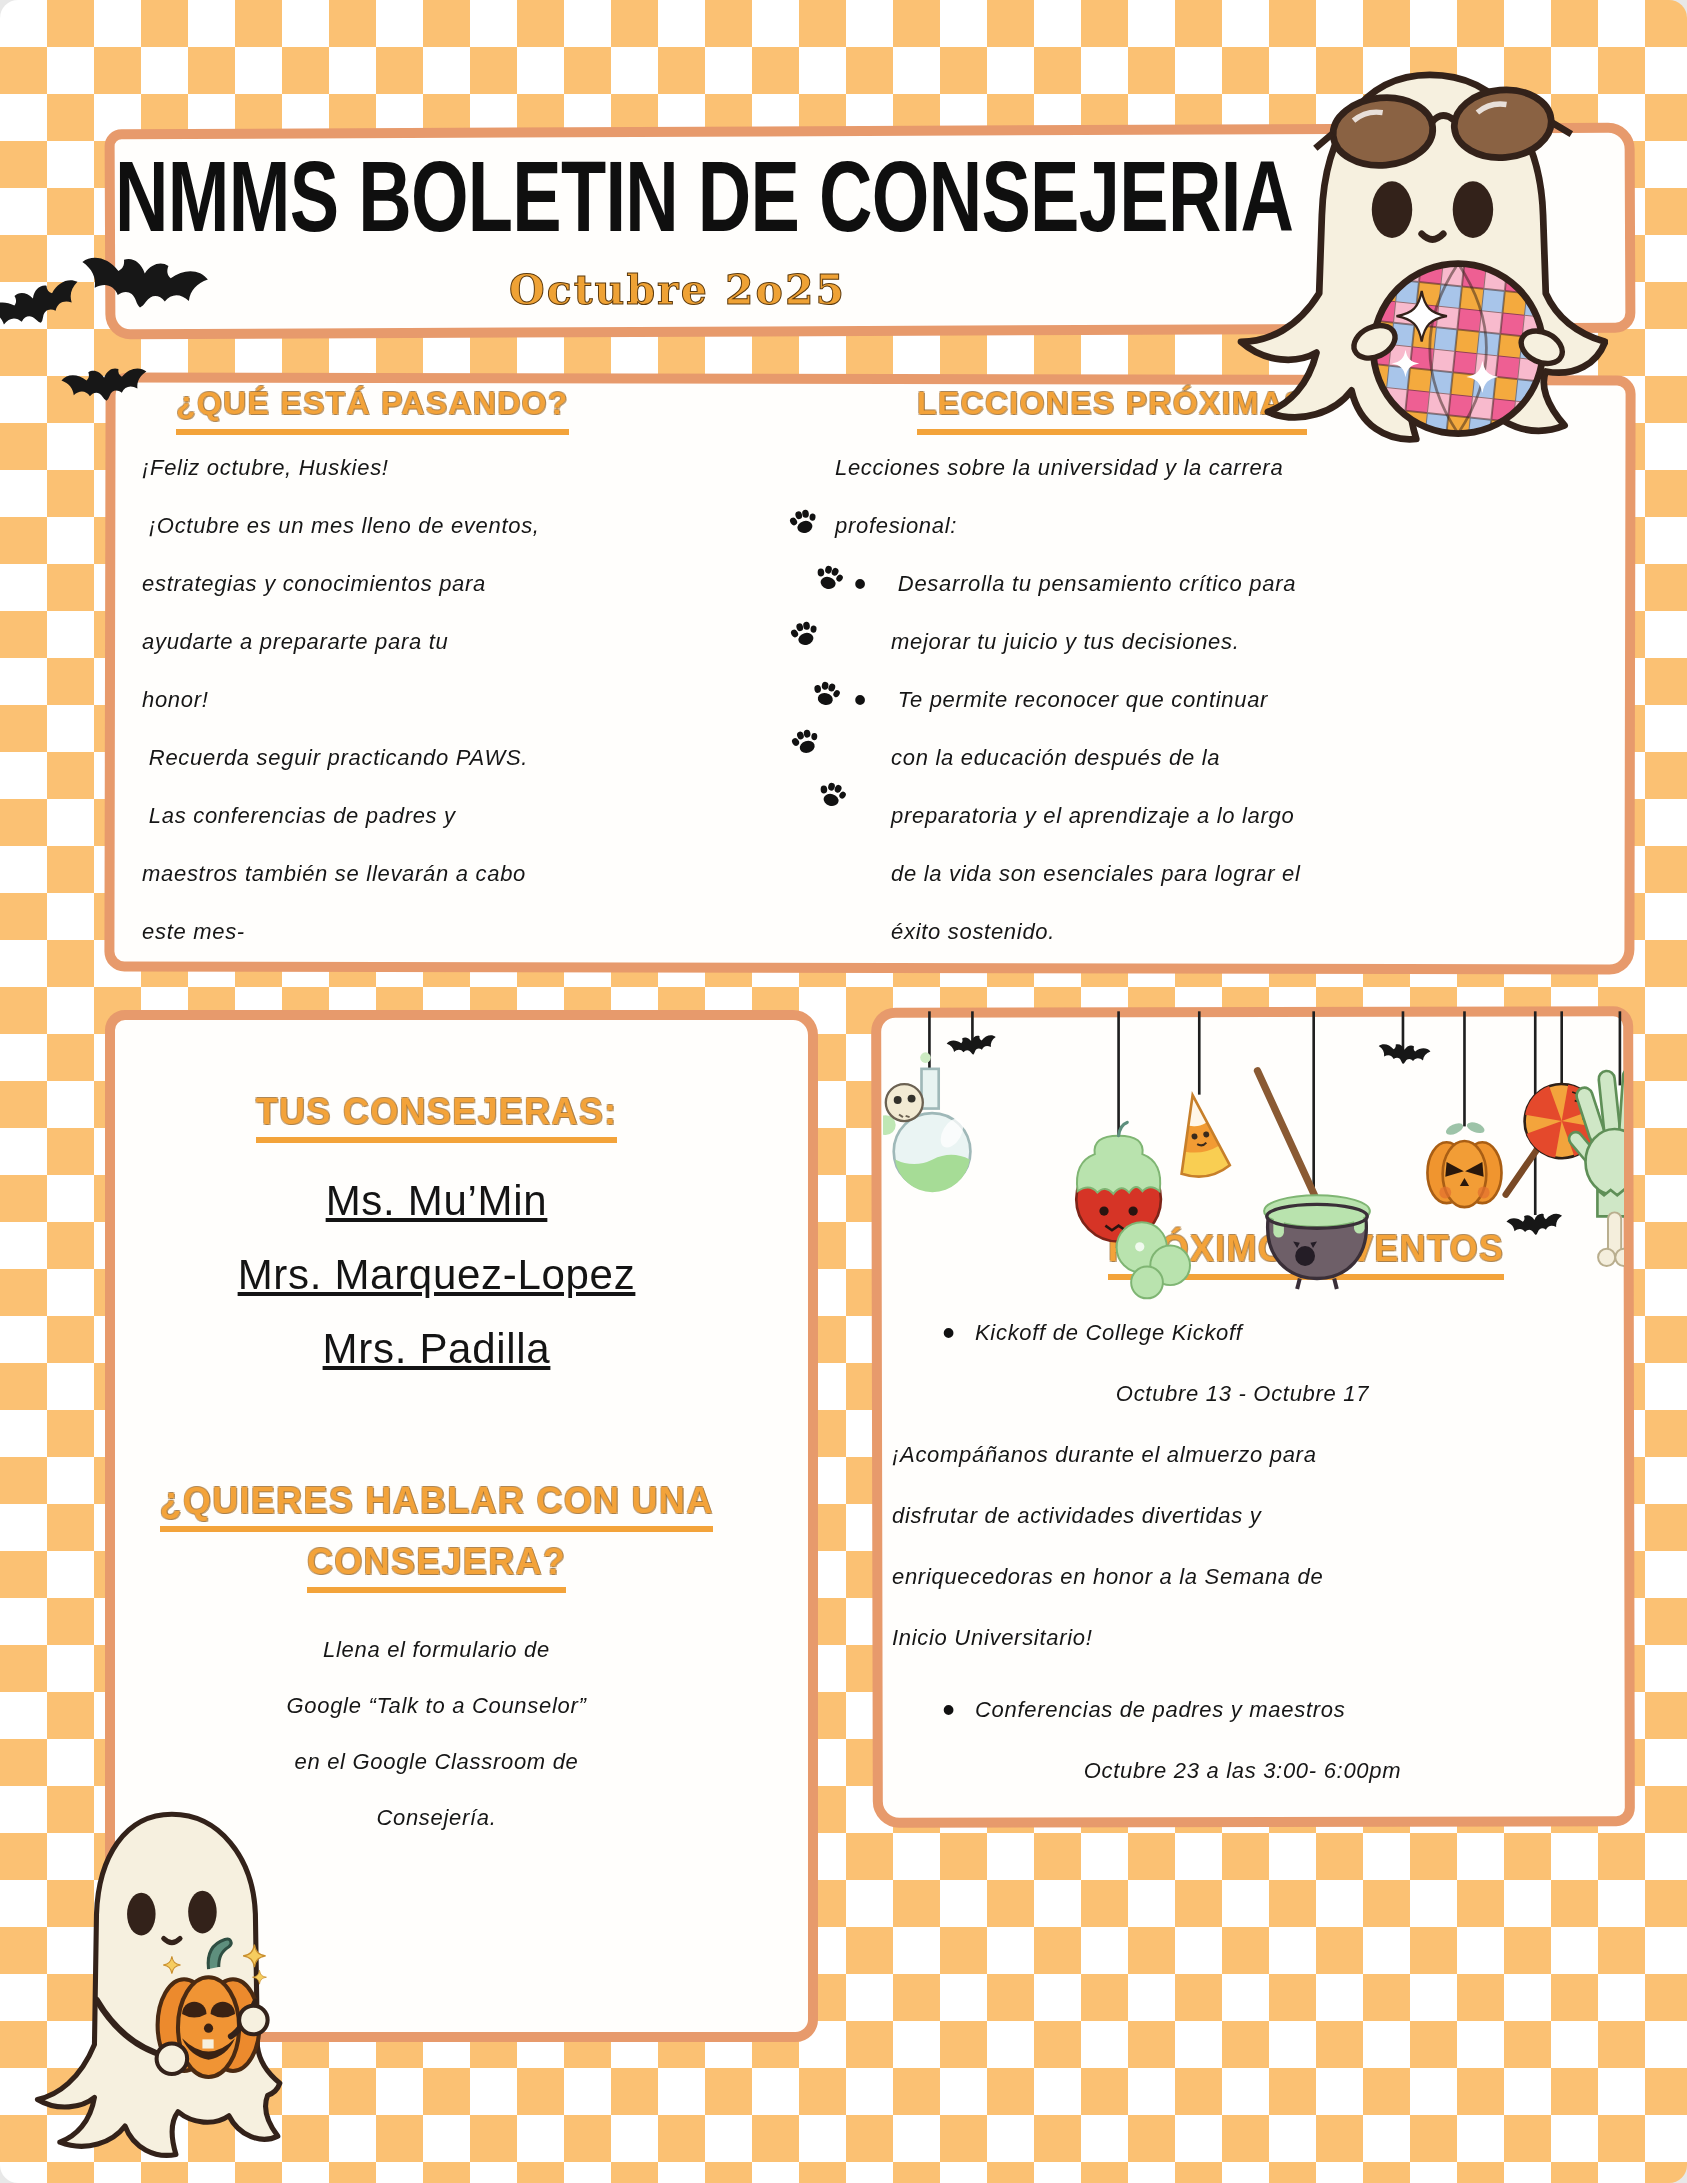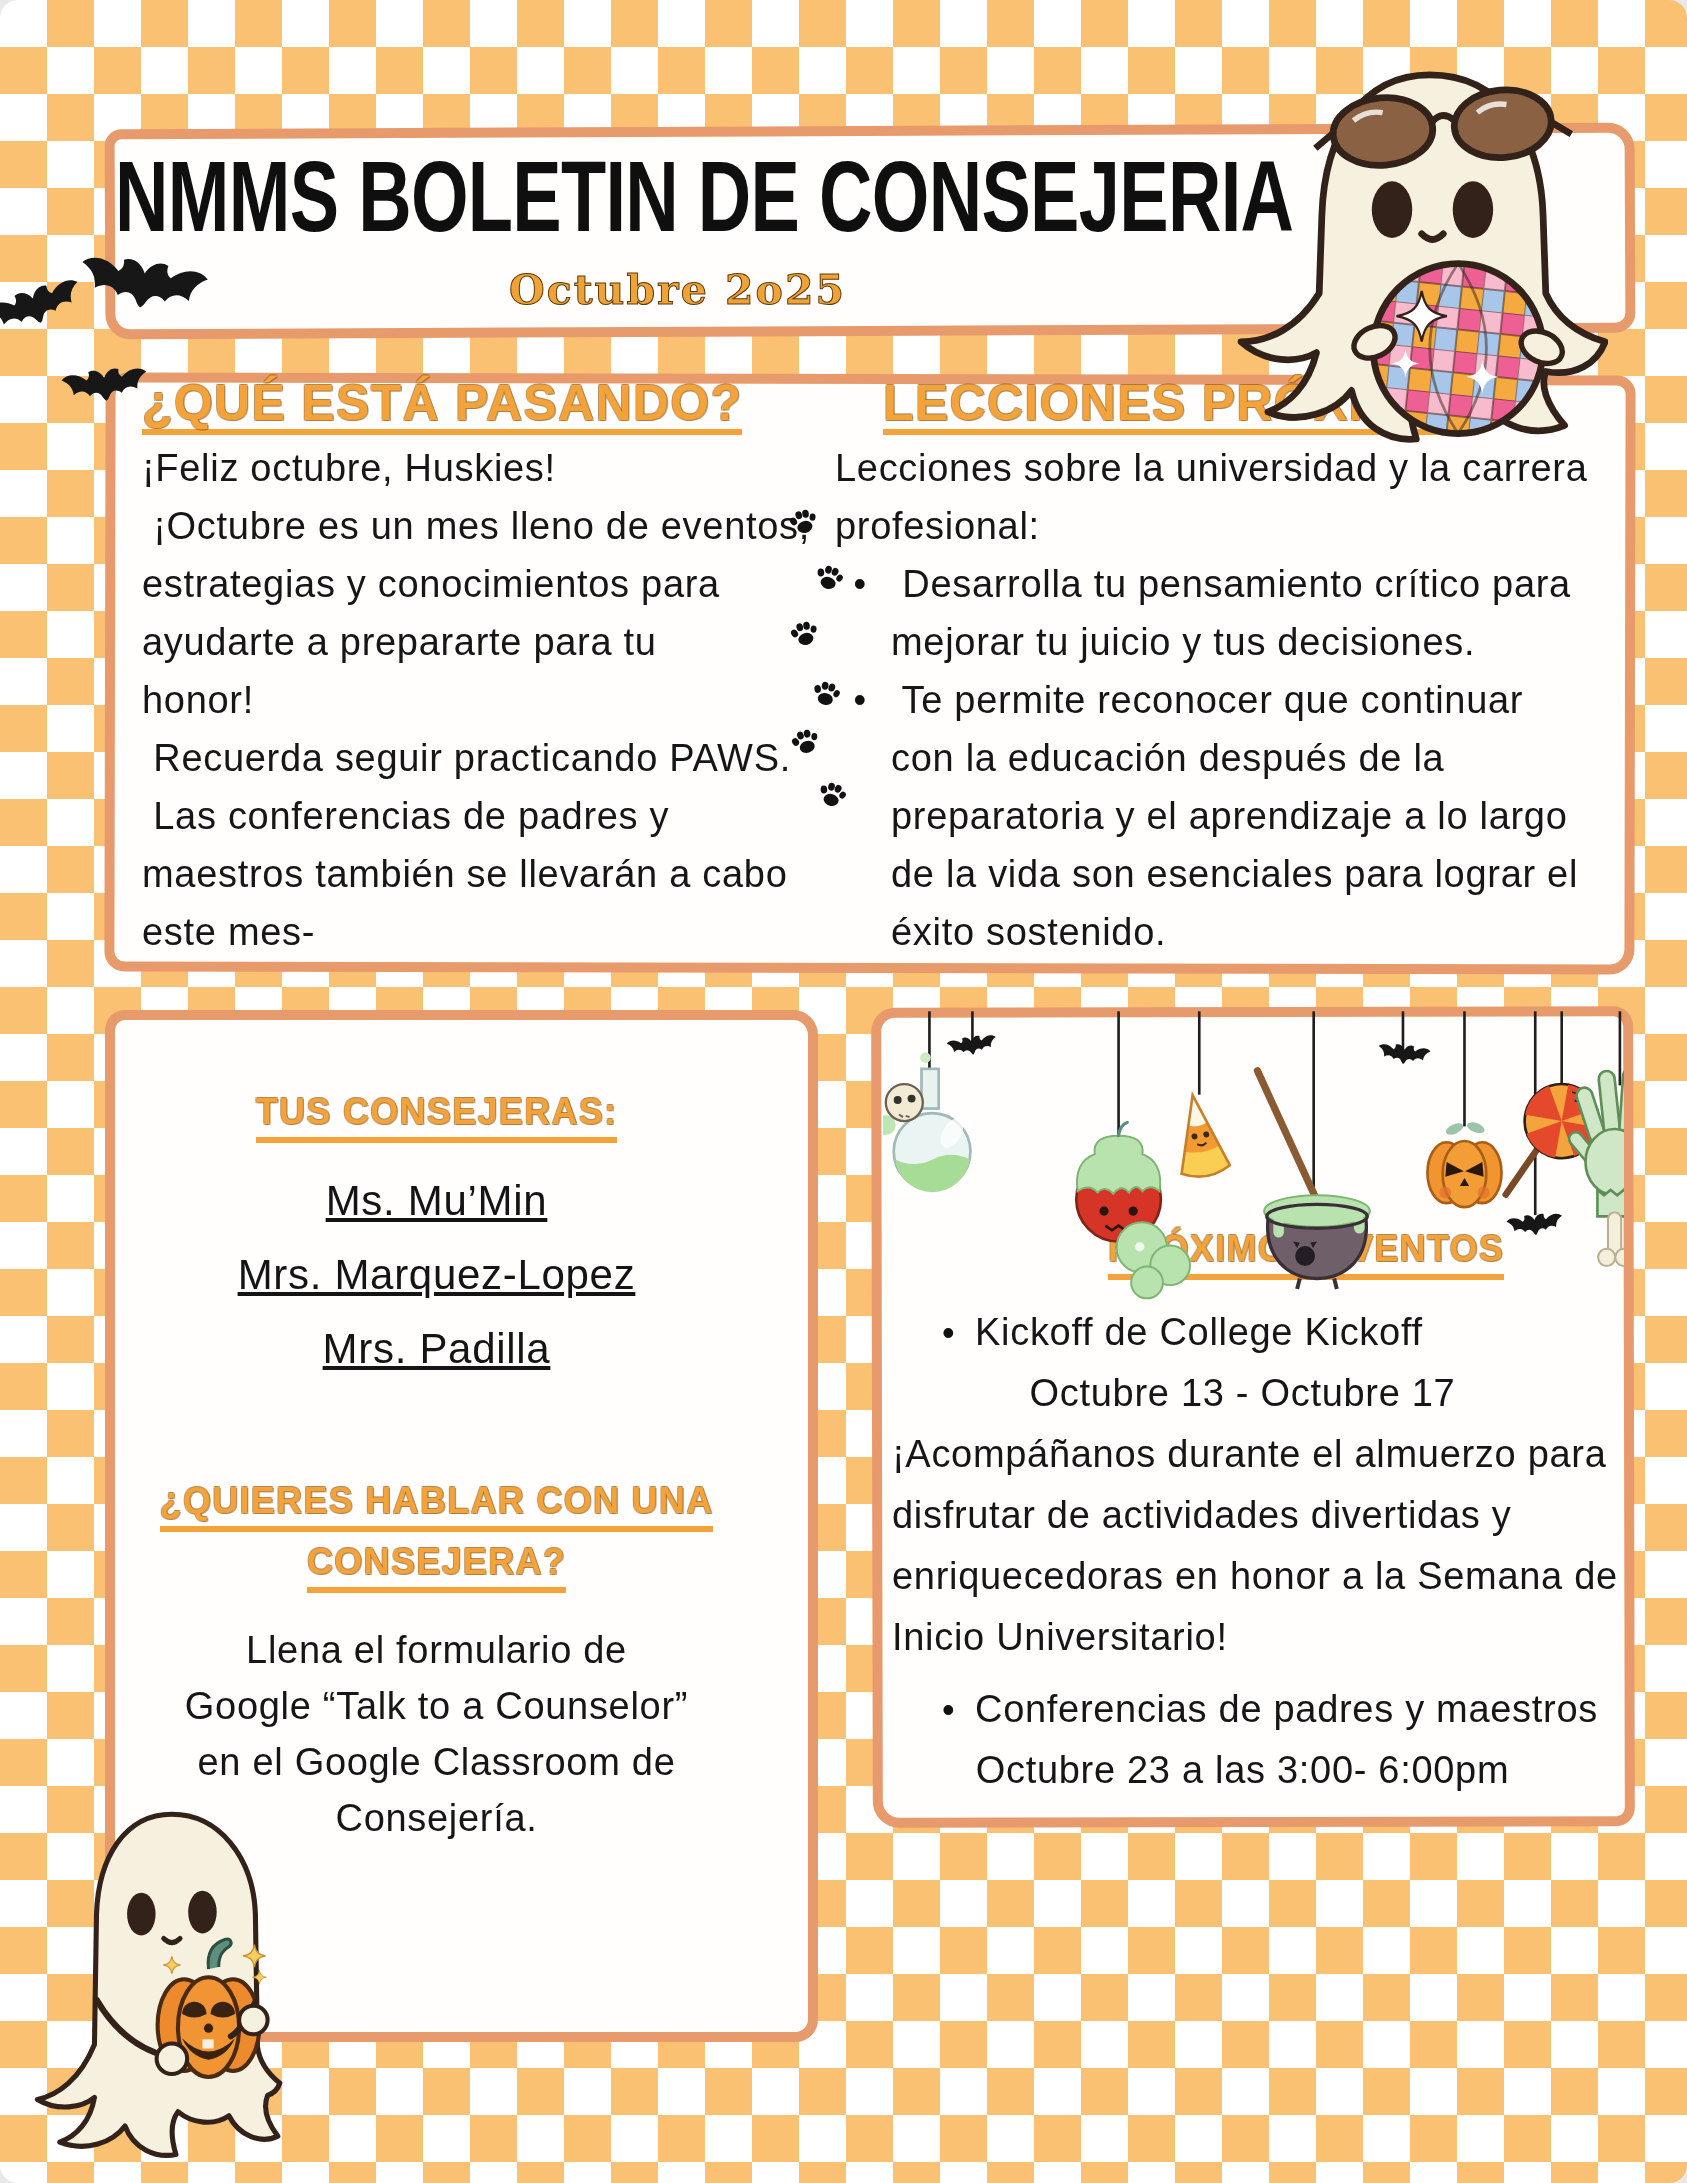--- a/index.html
+++ b/index.html
@@ -17,24 +17,24 @@
   .abs{position:absolute;z-index:2;}
   .title-wrap{left:115px;top:136px;width:1125px;text-align:center;}
   .title{display:inline-block;font-weight:900;font-size:74px;line-height:74px;margin-top:24px;
          color:#0F0F0F;letter-spacing:-0.7px;transform:scaleY(1.35);transform-origin:center center;white-space:pre;}
   .subtitle{margin-top:33px;font-family:"DejaVu Serif", serif;font-weight:700;font-size:41px;line-height:46px;
             color:#EFA235;letter-spacing:2px;-webkit-text-stroke:1px #5C3A0E;white-space:pre;}
 
   .sec-h{display:inline-block;font-weight:900;color:#F3A33A;letter-spacing:1.3px;
          text-shadow:1.3px 1.3px 0 rgba(139,84,15,.55),-0.7px -0.7px 0 rgba(139,84,15,.45),0.7px -0.7px 0 rgba(139,84,15,.45),-0.7px 0.7px 0 rgba(139,84,15,.45);
          padding-bottom:5.3px;border-bottom:6.6px solid #F3A33A;white-space:pre;}
-  .h58{font-size:50px;line-height:42px;}
+  .h58{font-size:32px;line-height:42px;margin-left:34px;}
   .h54{font-size:36px;line-height:40px;}
 
-  .body-text{font-size:38px;color:#161616;letter-spacing:0.7px;}
+  .body-text{font-size:22px;color:#161616;letter-spacing:0.7px;font-style:italic;}
   .lh88 .line{height:58px;line-height:58px;white-space:pre;}
   .lh84 .line{height:56px;line-height:56px;white-space:pre;}
   .lh92 .line{height:61px;line-height:61px;white-space:pre;}
   .lh112 .line{height:74px;line-height:74px;white-space:pre;}
 
   .bullet{position:relative;}
   .bullet-l{padding-left:56px;}
   .bullet-l::before{content:"•";position:absolute;left:18.5px;top:0;height:58px;line-height:58px;font-size:36px;color:#111;}
   .bullet-e{padding-left:83px;}
   .bullet-e::before{content:"•";position:absolute;left:50px;top:0;height:61px;line-height:61px;font-size:36px;color:#111;}

